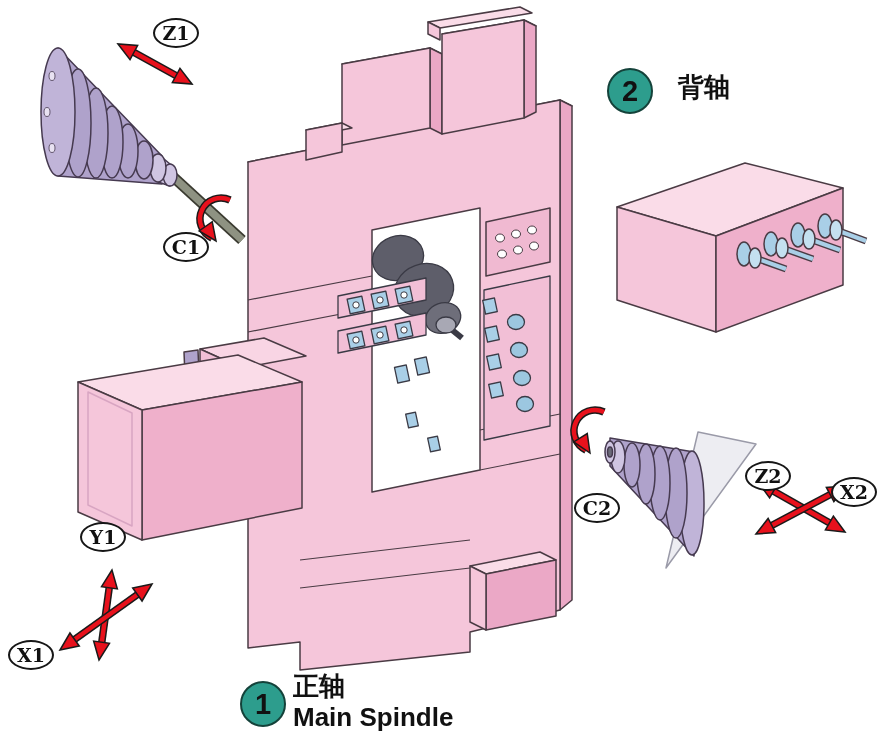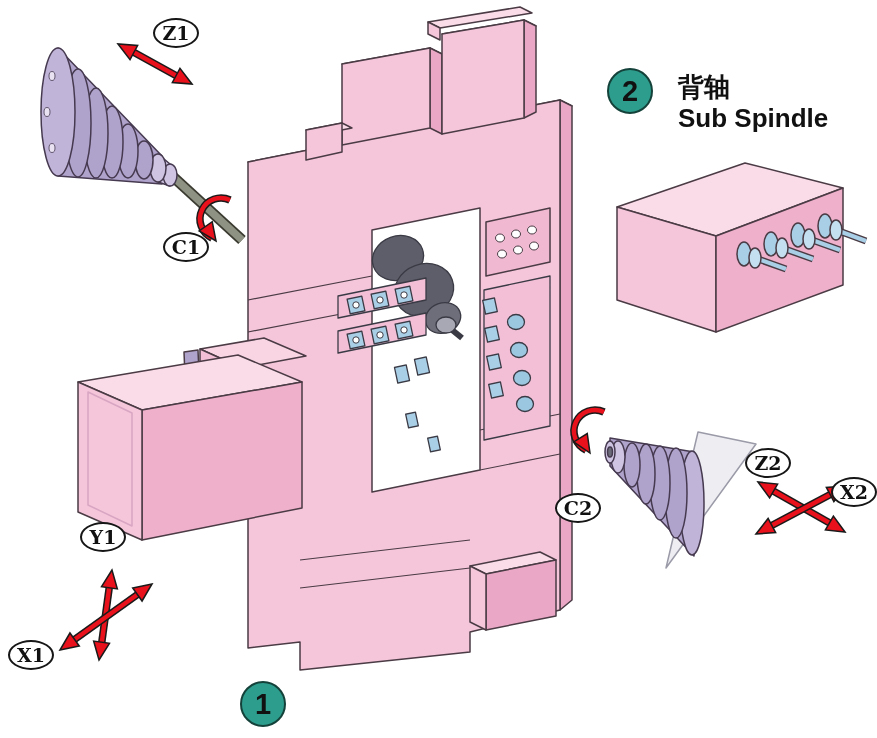--- a/index.html
+++ b/index.html
@@ -252,25 +252,28 @@
       <polygon points="0,0 -18,-8 -18,8" transform="translate(756,534) rotate(151.9)" fill="#E8111C" stroke="#1A1A1A" stroke-width="1.5"></polygon>
       <polygon points="0,0 -18,-8 -18,8" transform="translate(846,486) rotate(331.9)" fill="#E8111C" stroke="#1A1A1A" stroke-width="1.5"></polygon>
     </g>
   </g>
 </svg>
 
 <div class="axis-label" style="left:153px;top:18px">Z1</div>
 <div class="axis-label" style="left:163px;top:232px">C1</div>
 <div class="axis-label" style="left:80px;top:522px">Y1</div>
 <div class="axis-label" style="left:8px;top:640px">X1</div>
-<div class="axis-label" style="left:555px;top:493px">C2</div>
-<div class="axis-label" style="left:745px;top:448px">Z2</div>
+<div class="axis-label" style="left:574px;top:493px">C2</div>
+<div class="axis-label" style="left:745px;top:461px">Z2</div>
 <div class="axis-label" style="left:831px;top:477px">X2</div>
 
 <div class="badge" style="left:607px;top:68px">2</div>
 <div class="caption" style="left:678px;top:72px">
   <div>背轴</div>
-  <div>Sub Spindle</div>
 </div>
 
 <div class="badge" style="left:240px;top:681px">1</div>
-
+<div class="caption" style="left:293px;top:671px">
+  <div>正轴</div>
+  <div>Main Spindle</div>
 </div>
 
+</div>
+
 </body></html>

